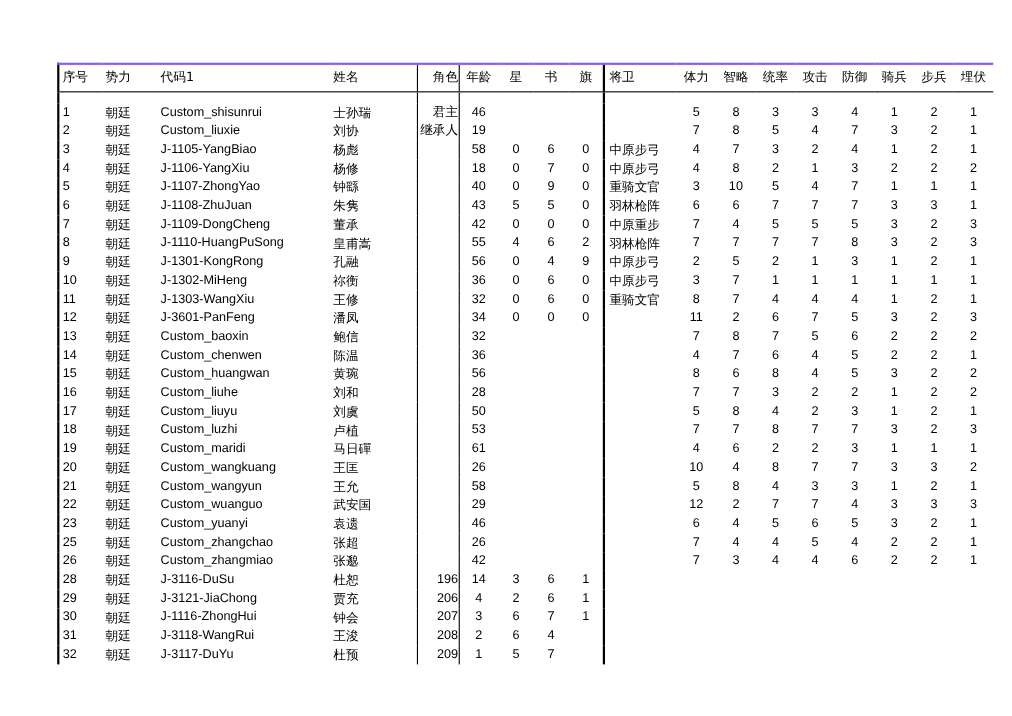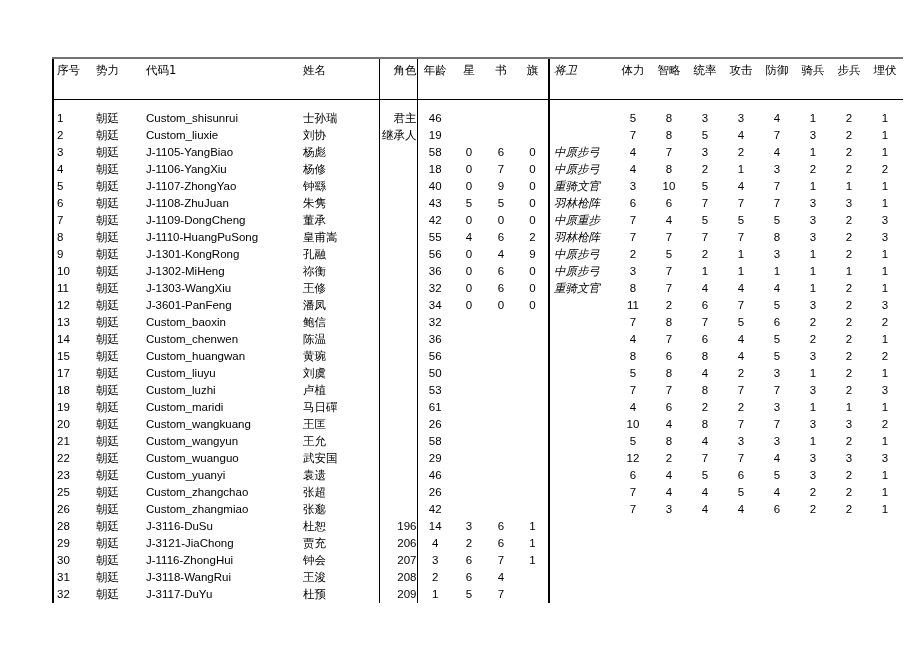--- a/index.html
+++ b/index.html
@@ -37,33 +37,33 @@
     height: 17px;
     vertical-align: middle;
     font-weight: normal;
     white-space: nowrap;
     overflow: hidden;
   }
 
   
   tr.hdr td {
     height: 23px;
-    border-top: 2px solid #737373;
+    border-top: 2px solid #8b5cf6;
     border-bottom: 1px solid #000;
-    padding-bottom: 17px;
+    padding-bottom: 1px;
   }
   tr.hdr td.cjk { font-family: "DejaVu Sans", sans-serif; font-size: 11.5px; }
 
   
   tr.gap td { height: 10px; }
 
   
   .vl-left  { border-left: 2px solid #000; }
   .vl-thin  { border-left: 1px solid #000; }
-  .vl-thick { border-left: 2px solid #000; font-style: italic; }
+  .vl-thick { border-left: 2px solid #000; }
 
   .cjk { font-family: "DejaVu Sans", sans-serif; }
 
   .c-idx   { text-align: left;   padding-left: 3px !important; }
   .c-fac   { text-align: left;   padding-left: 3px !important; }
   .c-code  { text-align: left;   padding-left: 5px !important; }
   .c-name  { text-align: left;   padding-left: 4px !important; }
   .c-role  { text-align: right; }
   .c-num   { text-align: center; }
   .c-unit  { text-align: left;   padding-left: 4px !important; }
@@ -444,20 +444,40 @@
           <td class="c-num">8</td>
           <td class="c-num">6</td>
           <td class="c-num">8</td>
           <td class="c-num">4</td>
           <td class="c-num">5</td>
           <td class="c-num">3</td>
           <td class="c-num">2</td>
           <td class="c-num">2</td>
         </tr>
         <tr>
+          <td class="c-idx vl-left">16</td>
+          <td class="c-fac cjk">朝廷</td>
+          <td class="c-code">Custom_liuhe</td>
+          <td class="c-name cjk">刘和</td>
+          <td class="c-role vl-thin"></td>
+          <td class="c-num vl-thin">28</td>
+          <td class="c-num"></td>
+          <td class="c-num"></td>
+          <td class="c-num"></td>
+          <td class="c-unit cjk cjk vl-thick"></td>
+          <td class="c-num">7</td>
+          <td class="c-num">7</td>
+          <td class="c-num">3</td>
+          <td class="c-num">2</td>
+          <td class="c-num">2</td>
+          <td class="c-num">1</td>
+          <td class="c-num">2</td>
+          <td class="c-num">2</td>
+        </tr>
+        <tr>
           <td class="c-idx vl-left">17</td>
           <td class="c-fac cjk">朝廷</td>
           <td class="c-code">Custom_liuyu</td>
           <td class="c-name cjk">刘虞</td>
           <td class="c-role vl-thin"></td>
           <td class="c-num vl-thin">50</td>
           <td class="c-num"></td>
           <td class="c-num"></td>
           <td class="c-num"></td>
           <td class="c-unit cjk cjk vl-thick"></td>

